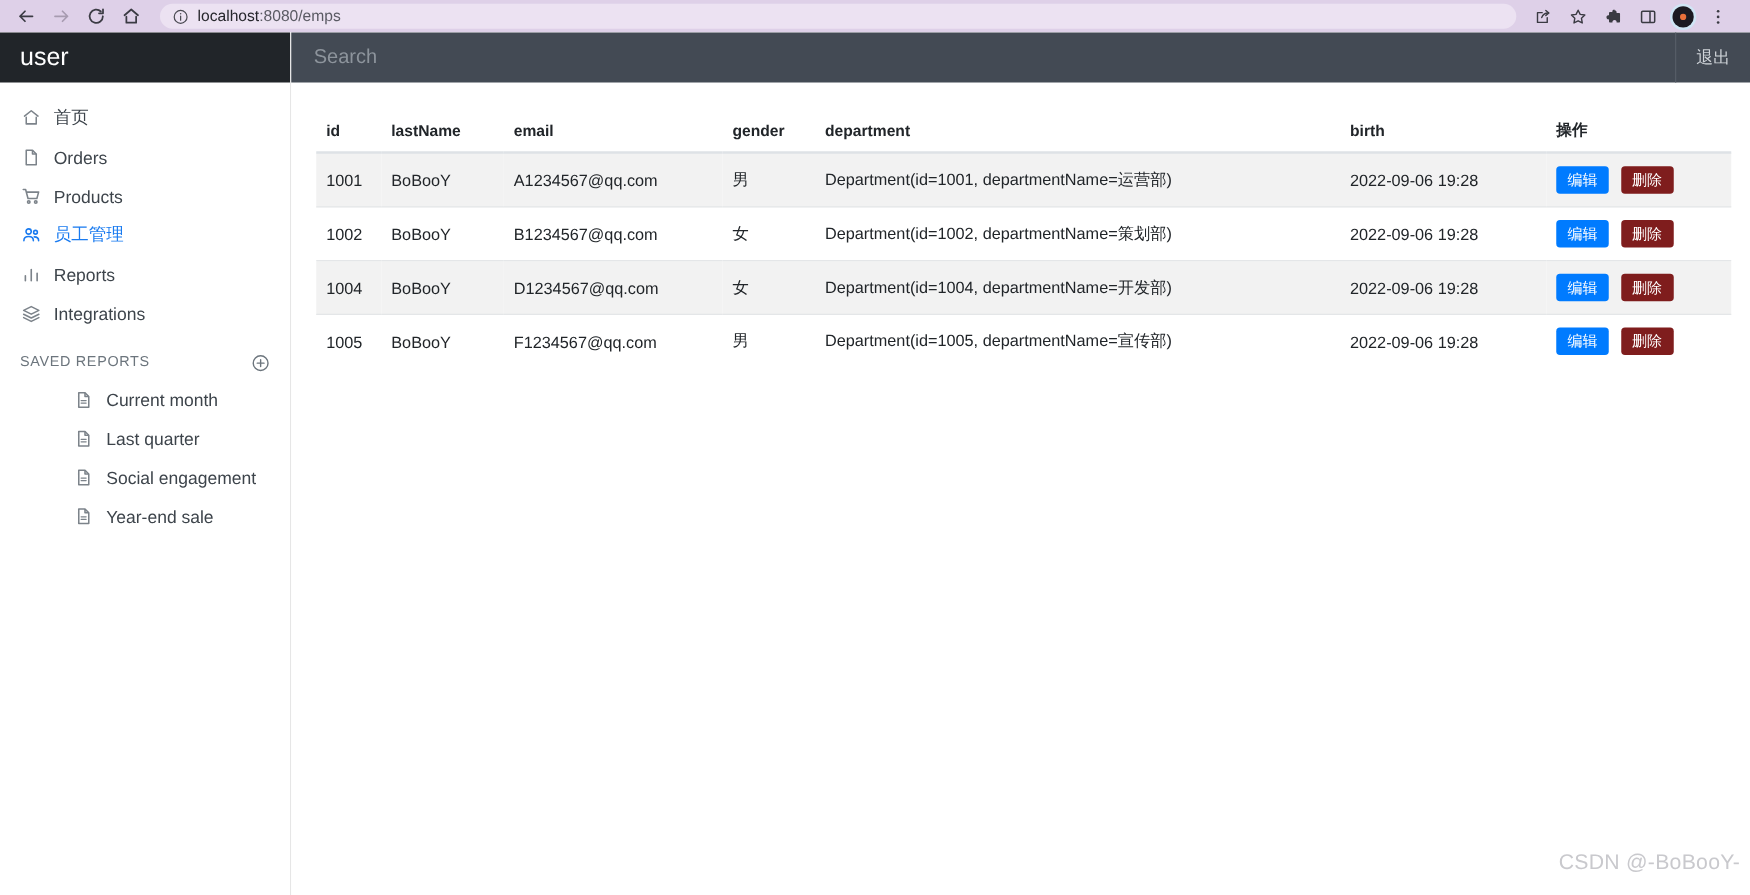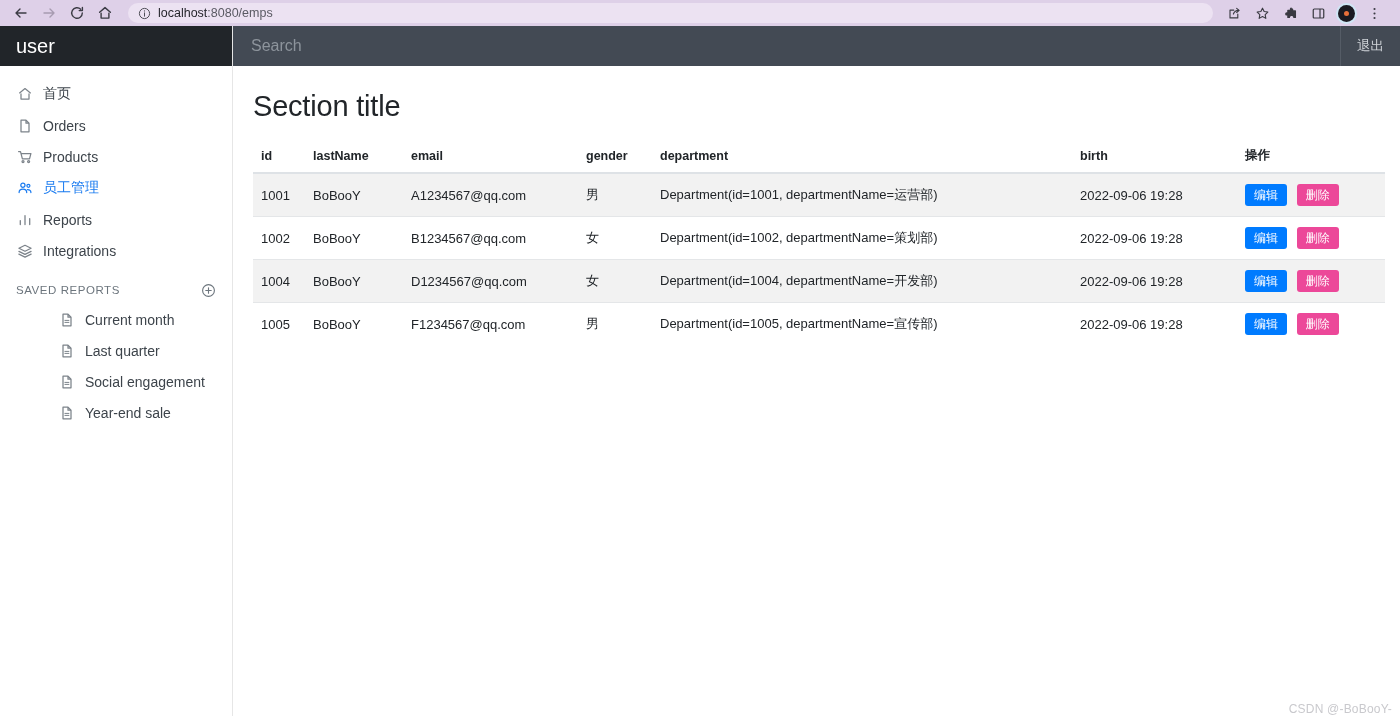--- a/index.html
+++ b/index.html
@@ -227,27 +227,27 @@
     border-radius: 3px;
     color: #ffffff;
     font-size: 12px;
     padding: 5px 9px;
     line-height: 1;
     margin-right: 6px;
     font-family: "Liberation Sans", sans-serif;
     cursor: pointer;
   }
   .btn-edit { background: #007bff; }
-  .btn-del  { background: #ec4899; }
+  .btn-del  { background: #7f1d1d; }
 
   .watermark {
     position: absolute;
     right: 8px;
-    bottom: 0;
-    font-size: 12px;
+    bottom: 16px;
+    font-size: 17px;
     color: #c9c9cd;
     letter-spacing: 0.2px;
   }
 </style>
 </head>
 <body>
 
 <div class="browser-bar">
   <div class="nav-btn">
     <svg width="16" height="16" viewBox="0 0 16 16" fill="none" stroke="currentColor" stroke-width="1.4">
@@ -448,21 +448,20 @@
 
   <section class="main">
     <div class="topbar">
       <div class="search-wrap">
         <input class="search-input" type="text" placeholder="Search" style="">
       </div>
       <div class="logout-cell">退出</div>
     </div>
 
     <div class="content">
-      <h1 class="page-title">Section title</h1>
 
       <div class="table-wrap">
         <table class="data">
           <thead>
             <tr>
               <th class="col-id">id</th>
               <th class="col-last">lastName</th>
               <th class="col-email">email</th>
               <th class="col-gender">gender</th>
               <th class="col-dept">department</th>

